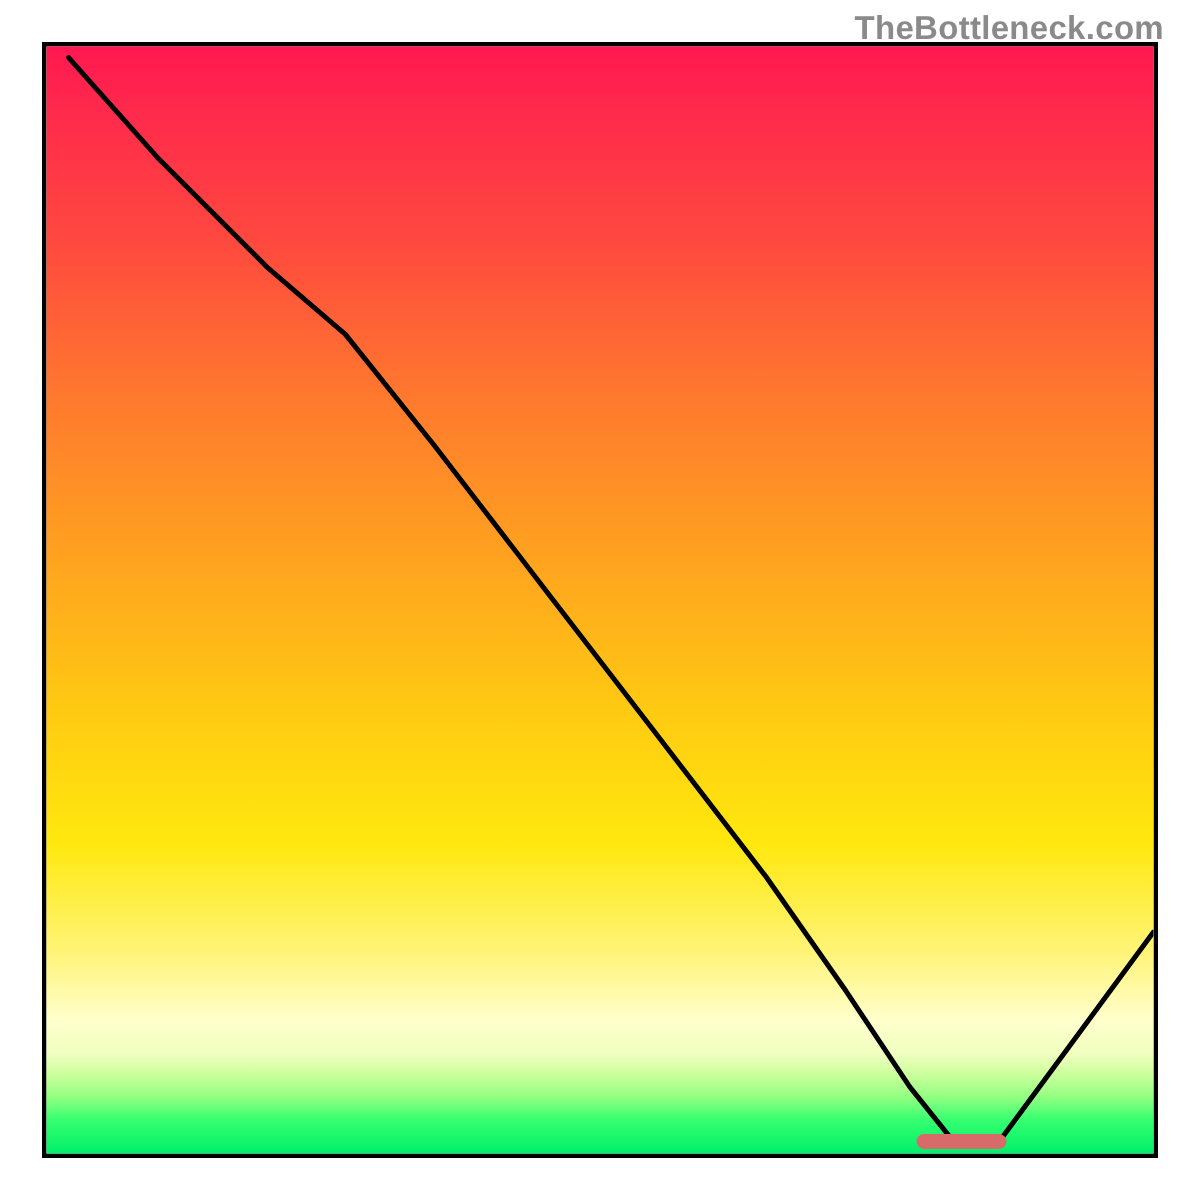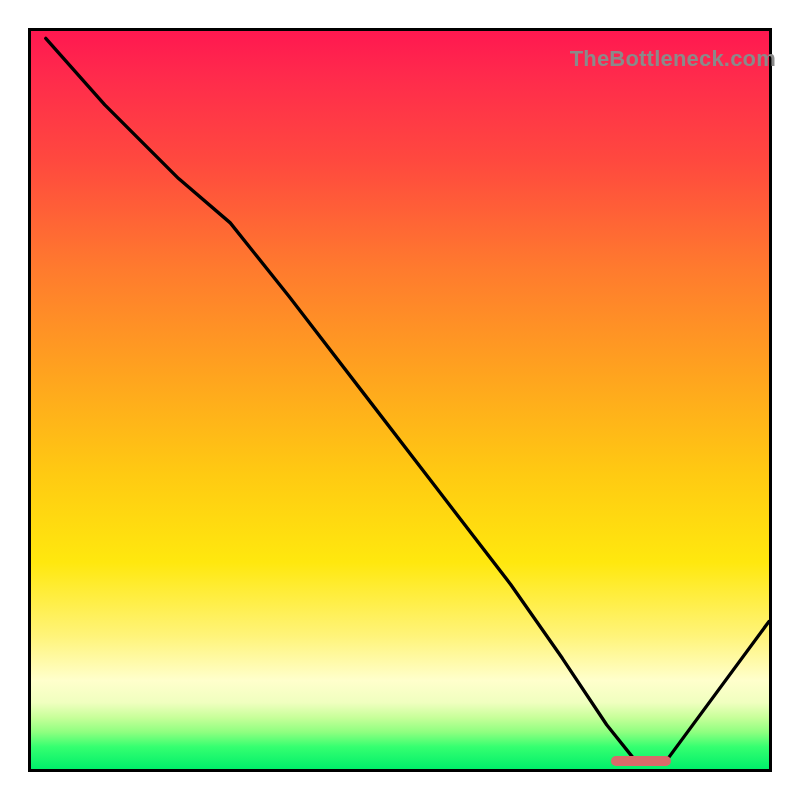--- a/index.html
+++ b/index.html
@@ -13,21 +13,20 @@
   }
   .watermark {
     position: absolute;
     top: 6px;
     right: 24px;
     color: #8a8a8a;
     font-size: 22px;
     font-weight: 600;
     letter-spacing: 0.2px;
     z-index: 5;
-    margin-top: 40px;
   }
   .plot-frame {
     position: absolute;
     left: 28px;
     top: 28px;
     width: 744px;
     height: 744px;
     border: 3px solid #000;
     background: #fff;
   }

